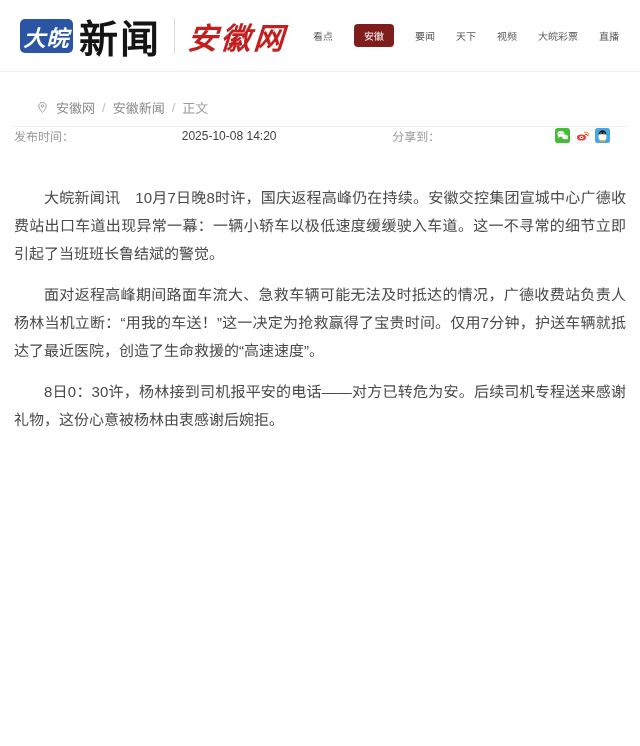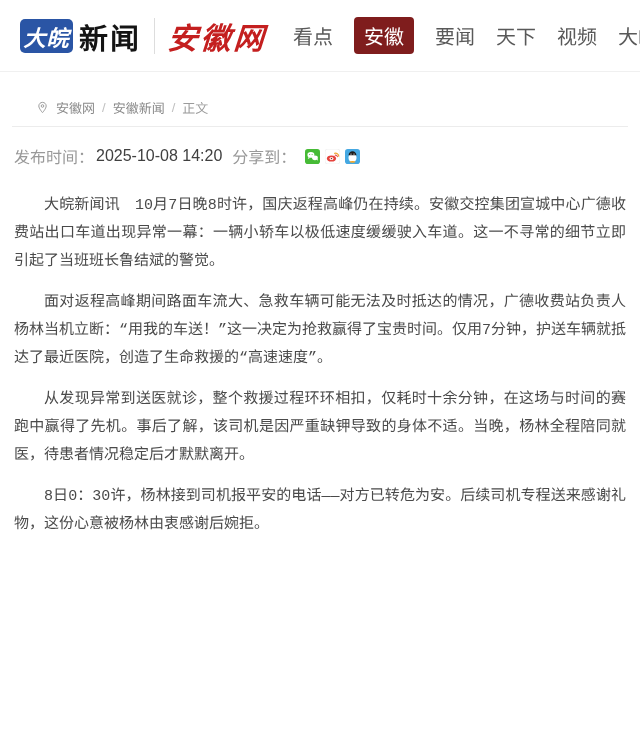--- a/index.html
+++ b/index.html
@@ -17,36 +17,36 @@
     overflow: hidden; white-space: nowrap;
   }
   .logo-group { display: flex; align-items: center; flex: 0 0 auto; }
   .dawan-badge {
     width: 53px; height: 34px; background: #2a55a5; border-radius: 5px;
     color: #fff; font-size: 22px; font-weight: bold; font-style: italic;
     display: flex; align-items: center; justify-content: center;
     letter-spacing: 1px;
   }
   .dawan-name {
-    font-size: 29px; font-weight: 900; color: #141414; margin-left: 6px;
+    font-size: 39px; font-weight: 900; color: #141414; margin-left: 6px;
     letter-spacing: 2px;
   }
   .logo-divider { width: 1px; height: 36px; background: #ddd; margin: 0 13px; }
   .anhuiwang {
     font-family: "Liberation Serif", "DejaVu Serif", serif;
     font-size: 30px; font-weight: 900; font-style: italic;
     color: #c41f1f; letter-spacing: 3px; transform: skewX(-4deg);
   }
 
   .main-nav {
     display: flex; align-items: center; margin-left: 26px; flex: 1 1 auto;
     overflow: hidden; white-space: nowrap;
   }
   .nav-item {
-    font-size: 20px; color: #595959; margin-right: 21px; cursor: pointer;
+    font-size: 10px; color: #595959; margin-right: 21px; cursor: pointer;
     flex: 0 0 auto;
   }
   .nav-item.active {
     background: #7f1d1d; color: #fff; padding: 4px 10px; border-radius: 4px;
   }
 
   
   .breadcrumb-row {
     display: flex; align-items: center; padding: 21px 0 0 36px;
     font-size: 13px; color: #8a8a8a; height: 50px;
@@ -58,28 +58,28 @@
 
   .section-divider { height: 1px; background: #ececec; margin: 4px 12px 0 12px; }
 
   
   .article { padding: 0 14px; }
   .article-title {
     margin-top: 18px; font-size: 21px; line-height: 1.45; font-weight: bold;
     color: #333; letter-spacing: 0.5px;
   }
   .meta-row {
-    margin-top: 17px; display: flex; justify-content: flex-start; align-items: center;
-    font-size: 16px; color: #999; padding-right: 16px;
+    display: flex; justify-content: space-between; align-items: center;
+    font-size: 12px; color: #999; padding-right: 16px;
   }
   .meta-row .meta-time { margin: 0 10px 0 2px; color: #404040; }
   .share-icons { display: inline-flex; align-items: center; margin-left: 4px; }
   .share-icon { display: inline-flex; margin-left: 5px; cursor: pointer; }
 
-  .article-body { margin-top: 24px; font-family: Liberation Mono, monospace; }
+  .article-body { margin-top: 40px; }
   .article-body p {
     font-size: 15px; line-height: 28px; color: #4a4a4a;
     text-indent: 2em; text-align: justify; margin-top: 13px;
   }
   .article-body p:first-child { margin-top: 0; }
   .article-body p.author-line { text-align: left; }
 </style>
 </head>
 <body>
 
@@ -157,18 +157,17 @@
             <circle cx="9.6" cy="5.4" r=".6" fill="#fff"></circle>
             <ellipse cx="8" cy="13.7" rx="3.2" ry="1" fill="#f5a623"></ellipse>
           </svg>
         </span>
       </span>
     </div>
 
     <div class="article-body">
       <p>大皖新闻讯　10月7日晚8时许，国庆返程高峰仍在持续。安徽交控集团宣城中心广德收费站出口车道出现异常一幕：一辆小轿车以极低速度缓缓驶入车道。这一不寻常的细节立即引起了当班班长鲁结斌的警觉。</p>
       <p>面对返程高峰期间路面车流大、急救车辆可能无法及时抵达的情况，广德收费站负责人杨林当机立断：“用我的车送！”这一决定为抢救赢得了宝贵时间。仅用7分钟，护送车辆就抵达了最近医院，创造了生命救援的“高速速度”。</p>
-      <p>从发现异常到送医就诊，整个救援过程环环相扣，仅耗时十余分钟，在这场与时间的赛跑中赢得了先机。事后了解，该司机是因严重缺钾导致的身体不适。当晚，杨林全程陪同就医，待患者情况稳定后才默默离开。</p>
       <p>8日0：30许，杨林接到司机报平安的电话——对方已转危为安。后续司机专程送来感谢礼物，这份心意被杨林由衷感谢后婉拒。</p>
     </div>
   </article>
 
 </div>
 
 </body></html>

